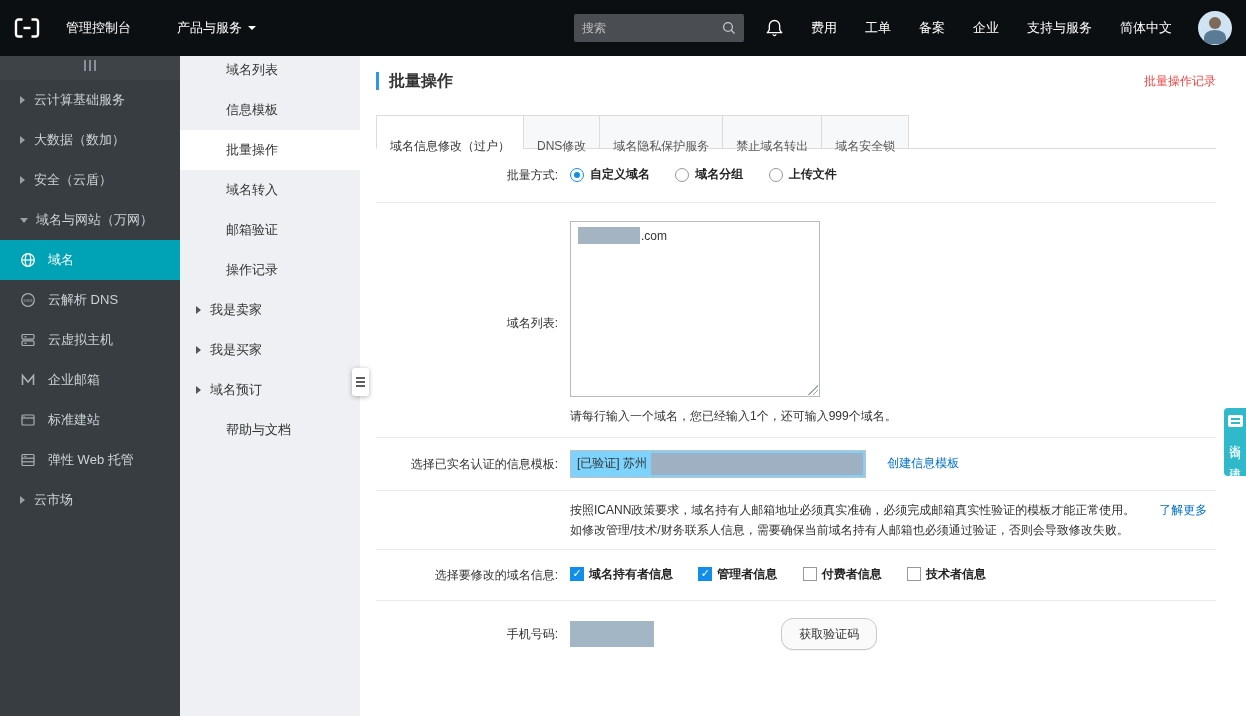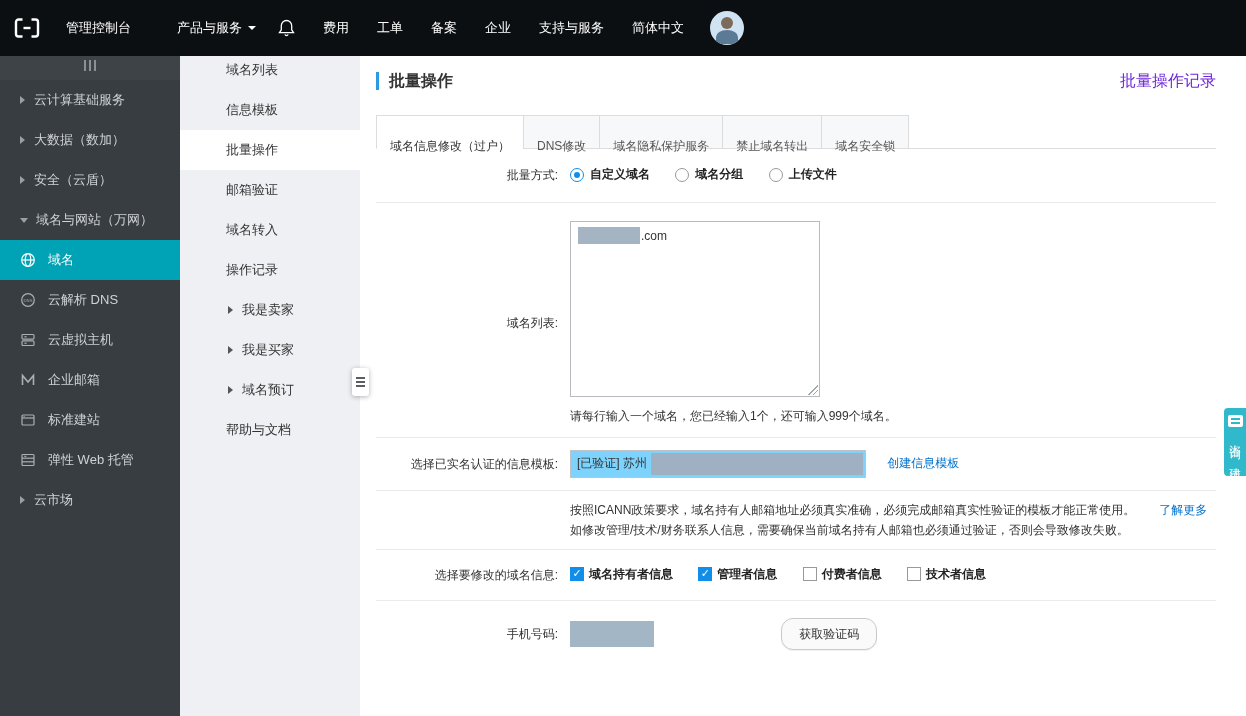--- a/index.html
+++ b/index.html
@@ -31,30 +31,30 @@
   .nav-item .ic{width:16px;height:16px;margin-right:12px;display:flex;align-items:center;justify-content:center;color:#aab0b5;flex-shrink:0;}
   .nav-item.active .ic{color:#fff;}
   .caret-r{width:0;height:0;border-left:5px solid #9aa0a5;border-top:4px solid transparent;border-bottom:4px solid transparent;margin-right:9px;flex-shrink:0;}
   .caret-d{width:0;height:0;border-top:5px solid #9aa0a5;border-left:4px solid transparent;border-right:4px solid transparent;margin-right:8px;flex-shrink:0;}
 
   
   .submenu{position:absolute;top:50px;left:180px;width:180px;bottom:0;background:#eef0f3;}
   .submenu-title{height:54px;line-height:54px;padding-left:30px;background:#c9ced4;font-size:14px;font-weight:bold;color:#2b2f33;}
   .submenu-item{height:40px;display:flex;align-items:center;padding-left:46px;font-size:13px;color:#333;cursor:pointer;}
   .submenu-item.active{background:#fff;}
-  .submenu-item.expandable{padding-left:16px;margin-left:32px;}
+  .submenu-item.expandable{padding-left:16px;}
   .submenu-item .caret-r{border-left-color:#555;margin-right:9px;}
   .collapse-handle{position:absolute;left:352px;top:368px;width:17px;height:28px;background:#fff;border-radius:3px;box-shadow:0 1px 5px rgba(0,0,0,.3);display:flex;flex-direction:column;align-items:center;justify-content:center;gap:2px;z-index:15;cursor:pointer;}
   .collapse-handle i{display:block;width:9px;height:2px;background:#5a5e62;}
 
   
   .main{position:absolute;top:50px;left:360px;right:0;bottom:0;background:#fff;overflow:hidden;}
   .main-header{height:62px;display:flex;align-items:center;padding:0 30px 0 16px;}
   .page-title{font-size:16px;font-weight:bold;color:#333;border-left:3px solid #2a9ae5;padding-left:10px;line-height:18px;}
-  .history-link{margin-left:auto;color:#6d28d9;font-size:16px;cursor:pointer;text-decoration:none;}
+  .history-link{margin-left:auto;color:#ef4444;font-size:12px;cursor:pointer;text-decoration:none;}
 
   .tabs{display:flex;position:relative;margin:6px 30px 0 16px;height:31px;align-items:flex-end;}
   .tabs::after{content:"";position:absolute;left:0;right:0;bottom:0;height:1px;background:#dcdcdc;}
   .tab{position:relative;z-index:1;height:31px;line-height:29px;padding:16px 13px;border:1px solid #dcdcdc;background:#f7f8fa;color:#555;font-size:12px;cursor:pointer;margin-right:-1px;white-space:nowrap;}
   .tab.active{background:#fff;color:#333;border-bottom-color:#fff;}
 
   .form{margin:0 30px 0 16px;}
   .form-row{display:flex;border-bottom:1px solid #e8eaec;}
   .form-label{width:182px;text-align:right;color:#333;flex-shrink:0;line-height:16px;}
   .form-control{margin-left:12px;flex:1;min-width:0;}
@@ -111,20 +111,27 @@
       <path d="M8.5 2.5 H4.5 a2.5 2.5 0 0 0 -2.5 2.5 v12 a2.5 2.5 0 0 0 2.5 2.5 h4" stroke="#fff" fill="none" stroke-width="2.4"></path>
       <path d="M17.5 2.5 h4 a2.5 2.5 0 0 1 2.5 2.5 v12 a2.5 2.5 0 0 1 -2.5 2.5 h-4" stroke="#fff" fill="none" stroke-width="2.4"></path>
       <line x1="9.5" y1="11" x2="16.5" y2="11" stroke="#fff" stroke-width="2.4"></line>
     </svg>
   </div>
   <div class="topbar-item tb-console">管理控制台</div>
   <div class="topbar-item tb-products">
     <span>产品与服务</span>
     <span class="caret-down-white"></span>
   </div>
+  <div class="search-box">
+    <input type="text" placeholder="搜索" style="">
+    <svg width="14" height="14" viewBox="0 0 14 14">
+      <circle cx="6" cy="6" r="4.4" fill="none" stroke="#c6c9cc" stroke-width="1.3"></circle>
+      <line x1="9.3" y1="9.3" x2="12.6" y2="12.6" stroke="#c6c9cc" stroke-width="1.3"></line>
+    </svg>
+  </div>
   <div class="bell">
     <svg width="17" height="18" viewBox="0 0 17 18">
       <path d="M8.5 1.5 a5.2 5.2 0 0 0 -5.2 5.2 v4.2 l-1.8 2.8 h14 l-1.8 -2.8 v-4.2 a5.2 5.2 0 0 0 -5.2 -5.2 z" fill="none" stroke="#fff" stroke-width="1.3"></path>
       <path d="M6.9 15.4 a1.7 1.7 0 0 0 3.2 0" fill="none" stroke="#fff" stroke-width="1.3"></path>
     </svg>
   </div>
   <div class="topbar-item tb-link">费用</div>
   <div class="topbar-item tb-link">工单</div>
   <div class="topbar-item tb-link">备案</div>
   <div class="topbar-item tb-link">企业</div>
@@ -225,24 +232,24 @@
   <div class="submenu-item">
       <span>域名列表</span>
     </div>
   <div class="submenu-item">
       <span>信息模板</span>
     </div>
   <div class="submenu-item active">
       <span>批量操作</span>
     </div>
   <div class="submenu-item">
+      <span>域名转入</span>
+    </div>
+  <div class="submenu-item">
       <span>邮箱验证</span>
-    </div>
-  <div class="submenu-item">
-      <span>域名转入</span>
     </div>
   <div class="submenu-item">
       <span>操作记录</span>
     </div>
   <div class="submenu-item expandable">
     <span class="caret-r"></span>
     <span>我是卖家</span>
   </div>
   <div class="submenu-item expandable">
     <span class="caret-r"></span>

